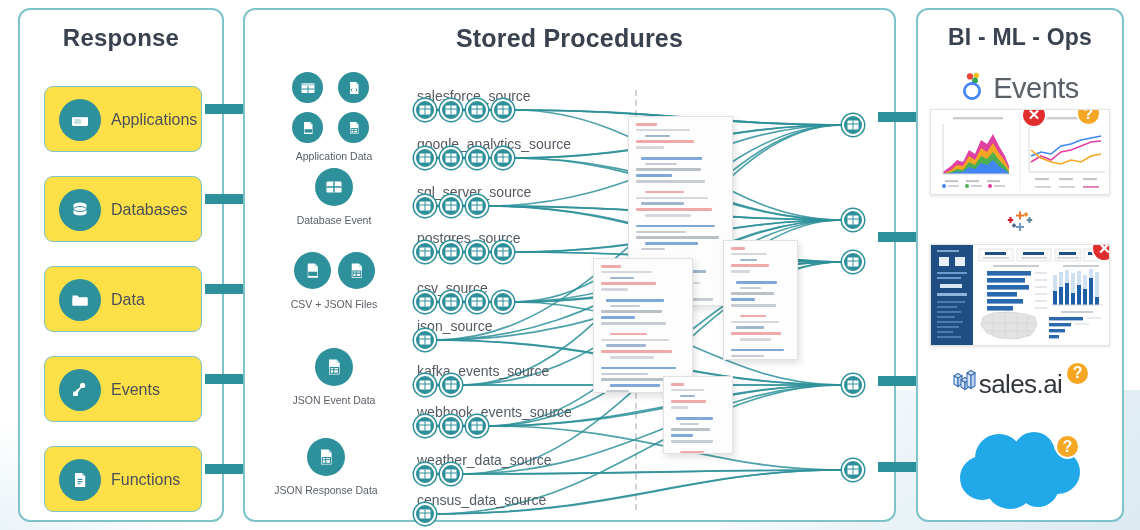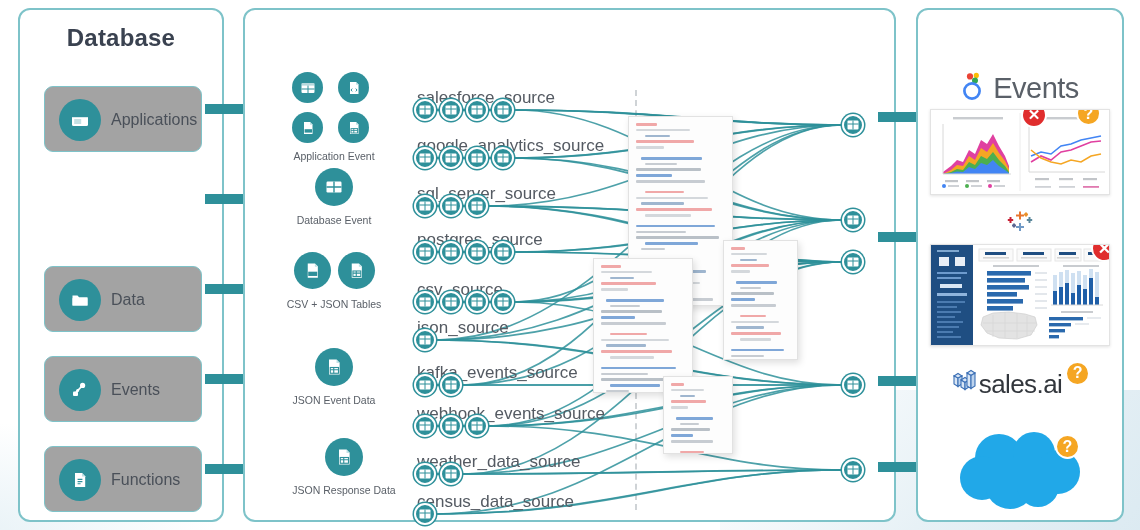--- a/index.html
+++ b/index.html
@@ -36,21 +36,21 @@
     position:absolute;left:0;right:0;top:14px;text-align:center;
     font-size:24px;font-weight:bold;color:#3a4250;letter-spacing:.2px;
   }
   #panel-procs .panel-title{font-size:25px;}
   #panel-bi .panel-title{font-size:23px;}
 
   
   .src-card{
     position:absolute;left:24px;width:158px;height:66px;
     border:1.5px solid #7ec3c9;border-radius:9px;
-    background:#a3a3a3;
+    background:#fde047;
     box-sizing:border-box;
   }
   .src-icon{
     position:absolute;left:14px;top:12px;width:42px;height:42px;border-radius:50%;
     background:#2e909a;display:flex;align-items:center;justify-content:center;
   }
   .src-icon svg{display:block;}
   .src-label{
     position:absolute;left:66px;top:0;height:66px;display:flex;align-items:center;
     font-size:16px;color:#4a5059;
@@ -76,21 +76,21 @@
     margin-top:4px;font-size:10.5px;color:#5a6068;line-height:1.25;
   }
   .dash-div{
     position:absolute;left:390px;top:80px;width:0;height:420px;
     border-left:2px dashed #cfd3d6;
   }
 
   
   #lineage{position:absolute;left:243px;top:8px;width:653px;height:514px;}
   .lin-label{
-    position:absolute;font-size:17px;color:#545a62;white-space:nowrap;
+    position:absolute;font-size:14px;color:#545a62;white-space:nowrap;
   }
   .node{
     position:absolute;width:22px;height:22px;border-radius:50%;
     background:#2e909a;border:2px solid #ffffff;
     box-shadow:0 0 0 1.5px #2e909a;
     display:flex;align-items:center;justify-content:center;
     box-sizing:border-box;
   }
   .node .gl{width:12px;height:10px;}
 
@@ -127,33 +127,46 @@
   }
   .sf-word i{font-style:italic;}
 </style>
 </head>
 <body>
 
 <div class="bg-wash"></div>
 <div class="bg-wash2"></div>
 
 <div class="panel" id="panel-sources">
-  <div class="panel-title">Database</div>
+  <div class="panel-title">Response</div>
 
   <div class="src-card" style="top:76px">
     <div class="src-icon">
       <svg width="22" height="22" viewBox="0 0 22 22">
           <rect x="3" y="5" width="16" height="12" rx="1.5" fill="#fff"></rect>
           <rect x="3" y="5" width="16" height="3.2" fill="#2e909a"></rect>
           <rect x="5.2" y="10" width="7" height="5" fill="#2e909a" opacity=".28"></rect>
         </svg>
     </div>
     <div class="src-label">Applications</div>
   </div>
 
+  <div class="src-card" style="top:166px">
+    <div class="src-icon">
+      <svg width="22" height="22" viewBox="0 0 22 22">
+          <ellipse cx="11" cy="6" rx="6.5" ry="2.4" fill="#fff"></ellipse>
+          <rect x="4.5" y="6" width="13" height="4" fill="#fff"></rect>
+          <ellipse cx="11" cy="10" rx="6.5" ry="2.4" fill="#fff"></ellipse>
+          <rect x="4.5" y="10" width="13" height="4" fill="#fff"></rect>
+          <ellipse cx="11" cy="14" rx="6.5" ry="2.4" fill="#fff"></ellipse>
+          <ellipse cx="11" cy="10" rx="6.5" ry="2.4" fill="none" stroke="#2e909a" stroke-width="1"></ellipse>
+        </svg>
+    </div>
+    <div class="src-label">Databases</div>
+  </div>
 
   <div class="src-card" style="top:256px">
     <div class="src-icon">
       <svg width="22" height="22" viewBox="0 0 22 22">
           <path d="M3.5 6.5h5l1.6 1.8h8.4v8.2H3.5z" fill="#fff"></path>
           <path d="M3.5 9.2h15v7.3H3.5z" fill="#fff"></path>
         </svg>
     </div>
     <div class="src-label">Data</div>
   </div>
@@ -197,20 +210,21 @@
 <div class="arrow" style="left:205px;top:370px;width:53px">
     <div class="shaft" style="width:42px"></div>
     <div class="head" style="left:42px"></div>
   </div>
 <div class="arrow" style="left:205px;top:460px;width:53px">
     <div class="shaft" style="width:42px"></div>
     <div class="head" style="left:42px"></div>
   </div>
 
 <div class="panel" id="panel-procs">
+  <div class="panel-title">Stored Procedures</div>
   <div class="dash-div"></div>
 </div>
 
 <div class="legend-grp" style="left:278px;top:72px">
   <div class="legend-icons" style="width:92px;height:74px">
     <div class="circ" style="left:4px;top:0;width:31px;height:31px">
       <svg width="16" height="16" viewBox="0 0 16 16">
           <rect x="1.5" y="3" width="13" height="10" rx="1" fill="#fff"></rect>
           <rect x="1.5" y="3" width="13" height="2.6" fill="#2e909a" opacity=".35"></rect>
           <path d="M8 5.6v7.4M1.5 9h13" stroke="#2e909a" stroke-width="1"></path>
@@ -232,21 +246,21 @@
     </div>
     <div class="circ" style="left:50px;top:40px;width:31px;height:31px">
       <svg width="16" height="16" viewBox="0 0 16 16">
           <path d="M4 2h6l2.5 2.5V14H4z" fill="#fff"></path>
           <path d="M10 2v2.8h2.5z" fill="#bfe2e5"></path>
           <rect x="5" y="8.6" width="6.6" height="4.4" fill="none" stroke="#2e909a" stroke-width=".9"></rect>
           <path d="M5 10.4h6.6M7.8 8.6v4.4" stroke="#2e909a" stroke-width=".9"></path>
         </svg>
     </div>
   </div>
-  <div class="legend-cap">Application Event</div>
+  <div class="legend-cap">Application Data</div>
 </div>
 
 <div class="legend-grp" style="left:278px;top:168px">
   <div class="legend-icons" style="width:92px;height:42px">
     <div class="circ" style="left:27px;top:0;width:38px;height:38px">
       <svg width="20" height="20" viewBox="0 0 20 20">
           <rect x="2.5" y="4.5" width="15" height="11" rx="1.2" fill="#fff"></rect>
           <path d="M10 4.5v11M2.5 10h15" stroke="#2e909a" stroke-width="1.4"></path>
         </svg>
     </div>
@@ -265,38 +279,38 @@
     </div>
     <div class="circ" style="left:50px;top:0;width:37px;height:37px">
       <svg width="19" height="19" viewBox="0 0 16 16">
           <path d="M4 2h6l2.5 2.5V14H4z" fill="#fff"></path>
           <path d="M10 2v2.8h2.5z" fill="#bfe2e5"></path>
           <rect x="5" y="8.4" width="6.6" height="4.6" fill="none" stroke="#2e909a" stroke-width=".9"></rect>
           <path d="M5 10.2h6.6M7.8 8.4v4.6" stroke="#2e909a" stroke-width=".9"></path>
         </svg>
     </div>
   </div>
-  <div class="legend-cap">CSV + JSON Tables</div>
+  <div class="legend-cap">CSV + JSON Files</div>
 </div>
 
 <div class="legend-grp" style="left:278px;top:348px">
   <div class="legend-icons" style="width:92px;height:42px">
     <div class="circ" style="left:27px;top:0;width:38px;height:38px">
       <svg width="20" height="20" viewBox="0 0 16 16">
           <path d="M4 2h6l2.5 2.5V14H4z" fill="#fff"></path>
           <path d="M10 2v2.8h2.5z" fill="#bfe2e5"></path>
           <rect x="5" y="8.4" width="6.6" height="4.6" fill="none" stroke="#2e909a" stroke-width=".9"></rect>
           <path d="M5 10.2h6.6M7.8 8.4v4.6" stroke="#2e909a" stroke-width=".9"></path>
         </svg>
     </div>
   </div>
   <div class="legend-cap">JSON Event Data</div>
 </div>
 
-<div class="legend-grp" style="left:288px;top:438px">
+<div class="legend-grp" style="left:270px;top:438px">
   <div class="legend-icons" style="width:92px;height:42px">
     <div class="circ" style="left:27px;top:0;width:38px;height:38px">
       <svg width="20" height="20" viewBox="0 0 16 16">
           <path d="M4 2h6l2.5 2.5V14H4z" fill="#fff"></path>
           <path d="M10 2v2.8h2.5z" fill="#bfe2e5"></path>
           <rect x="5" y="8.4" width="6.6" height="4.6" fill="none" stroke="#2e909a" stroke-width=".9"></rect>
           <path d="M5 10.2h6.6M7.8 8.4v4.6" stroke="#2e909a" stroke-width=".9"></path>
         </svg>
     </div>
   </div>
@@ -691,20 +705,21 @@
 <div class="arrow" style="left:878px;top:372px;width:53px">
     <div class="shaft" style="width:42px"></div>
     <div class="head" style="left:42px"></div>
   </div>
 <div class="arrow" style="left:878px;top:458px;width:53px">
     <div class="shaft" style="width:42px"></div>
     <div class="head" style="left:42px"></div>
   </div>
 
 <div class="panel" id="panel-bi">
+  <div class="panel-title">BI - ML - Ops</div>
 
   <div class="bi-block" style="top:62px">
     <div class="logo-row">
       <span>
         <svg width="27" height="29" viewBox="0 0 27 29">
           <circle cx="9" cy="4.4" r="3.1" fill="#ea4335"></circle>
           <circle cx="15.3" cy="3.4" r="2.6" fill="#fbbc05"></circle>
           <circle cx="14" cy="8.6" r="3" fill="#34a853"></circle>
           <circle cx="11" cy="19" r="7.6" fill="none" stroke="#4285f4" stroke-width="2.7"></circle>
         </svg>

